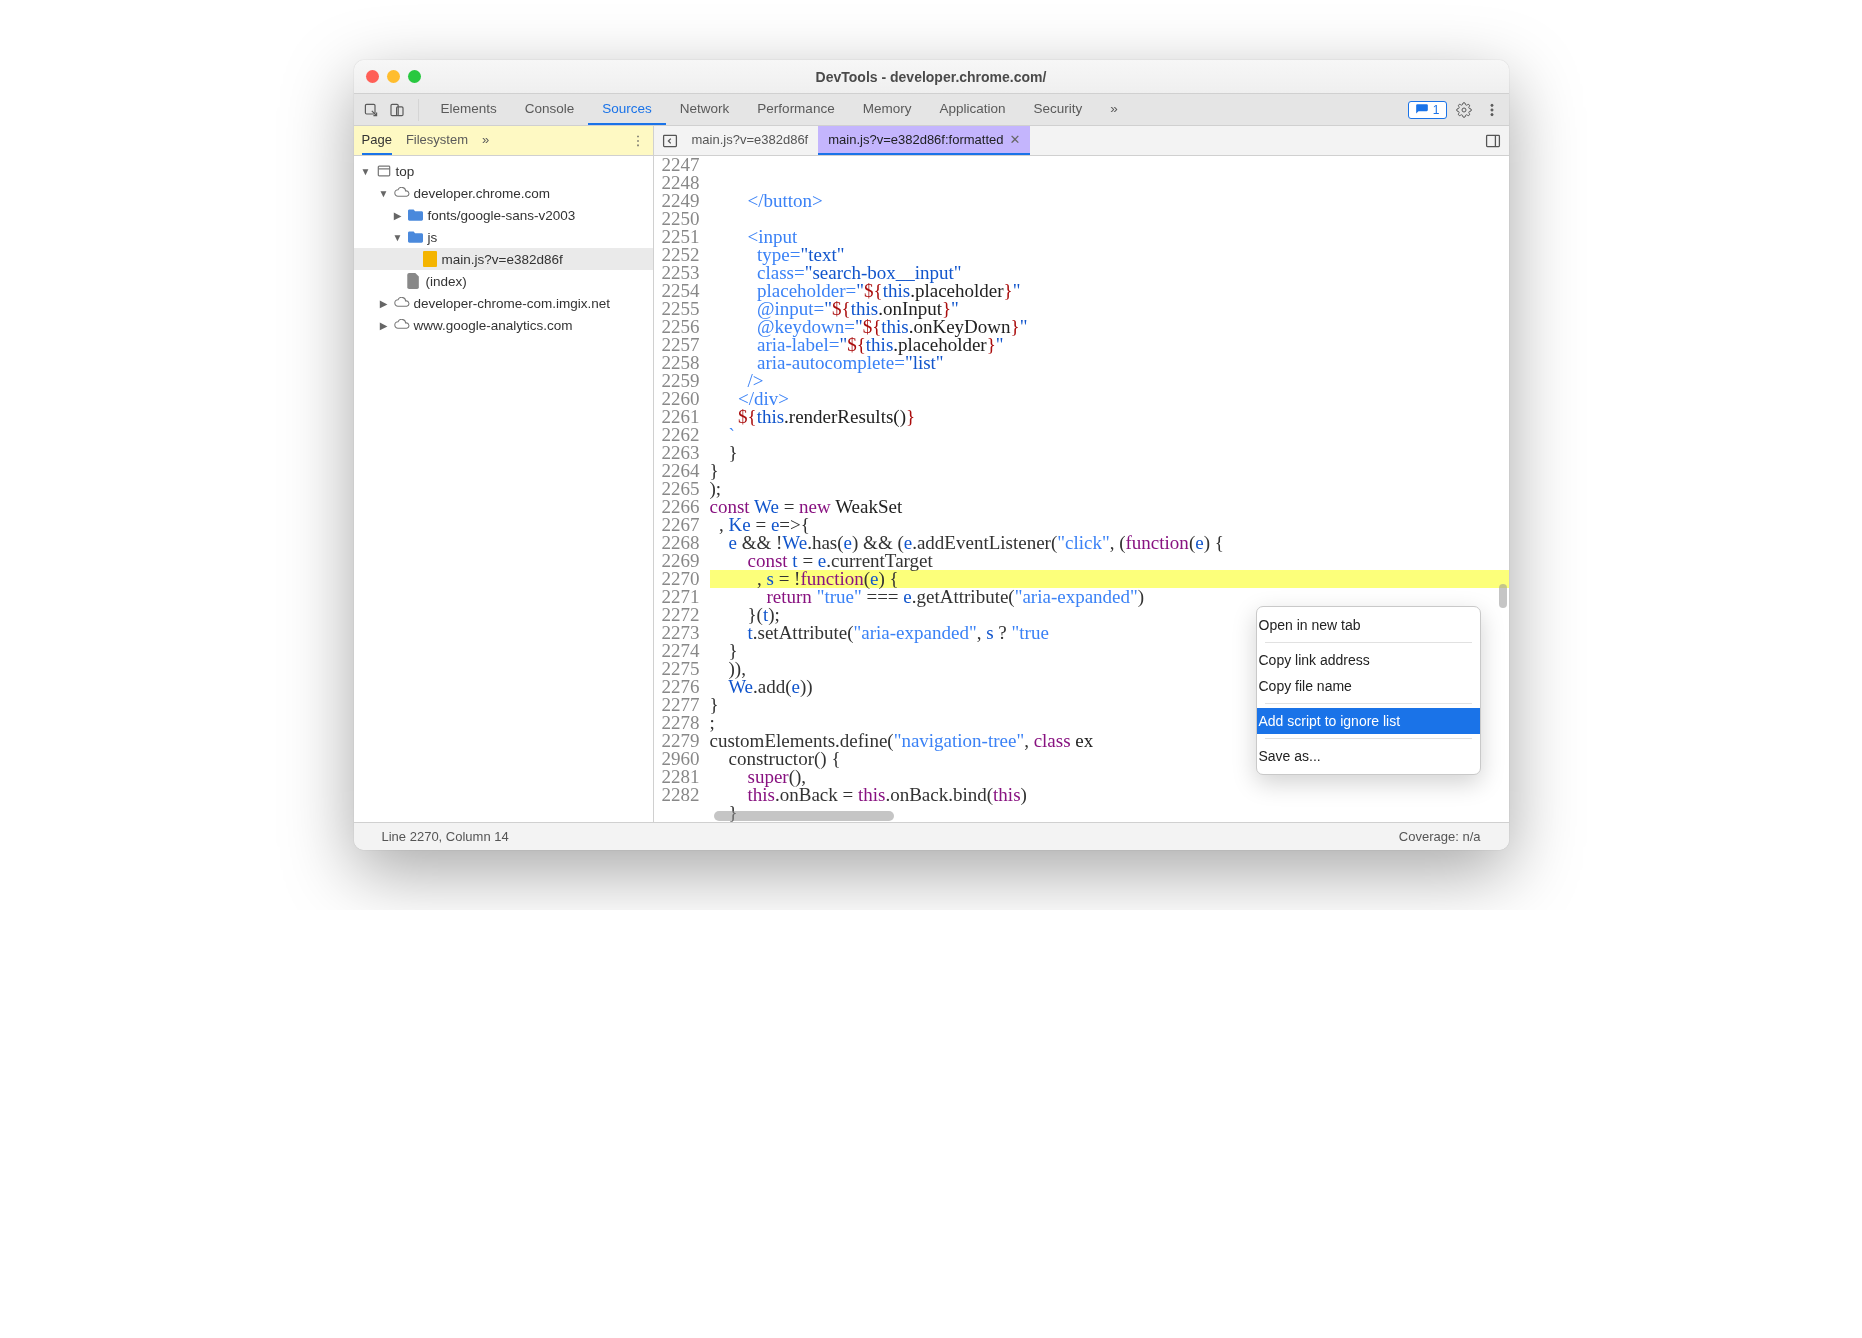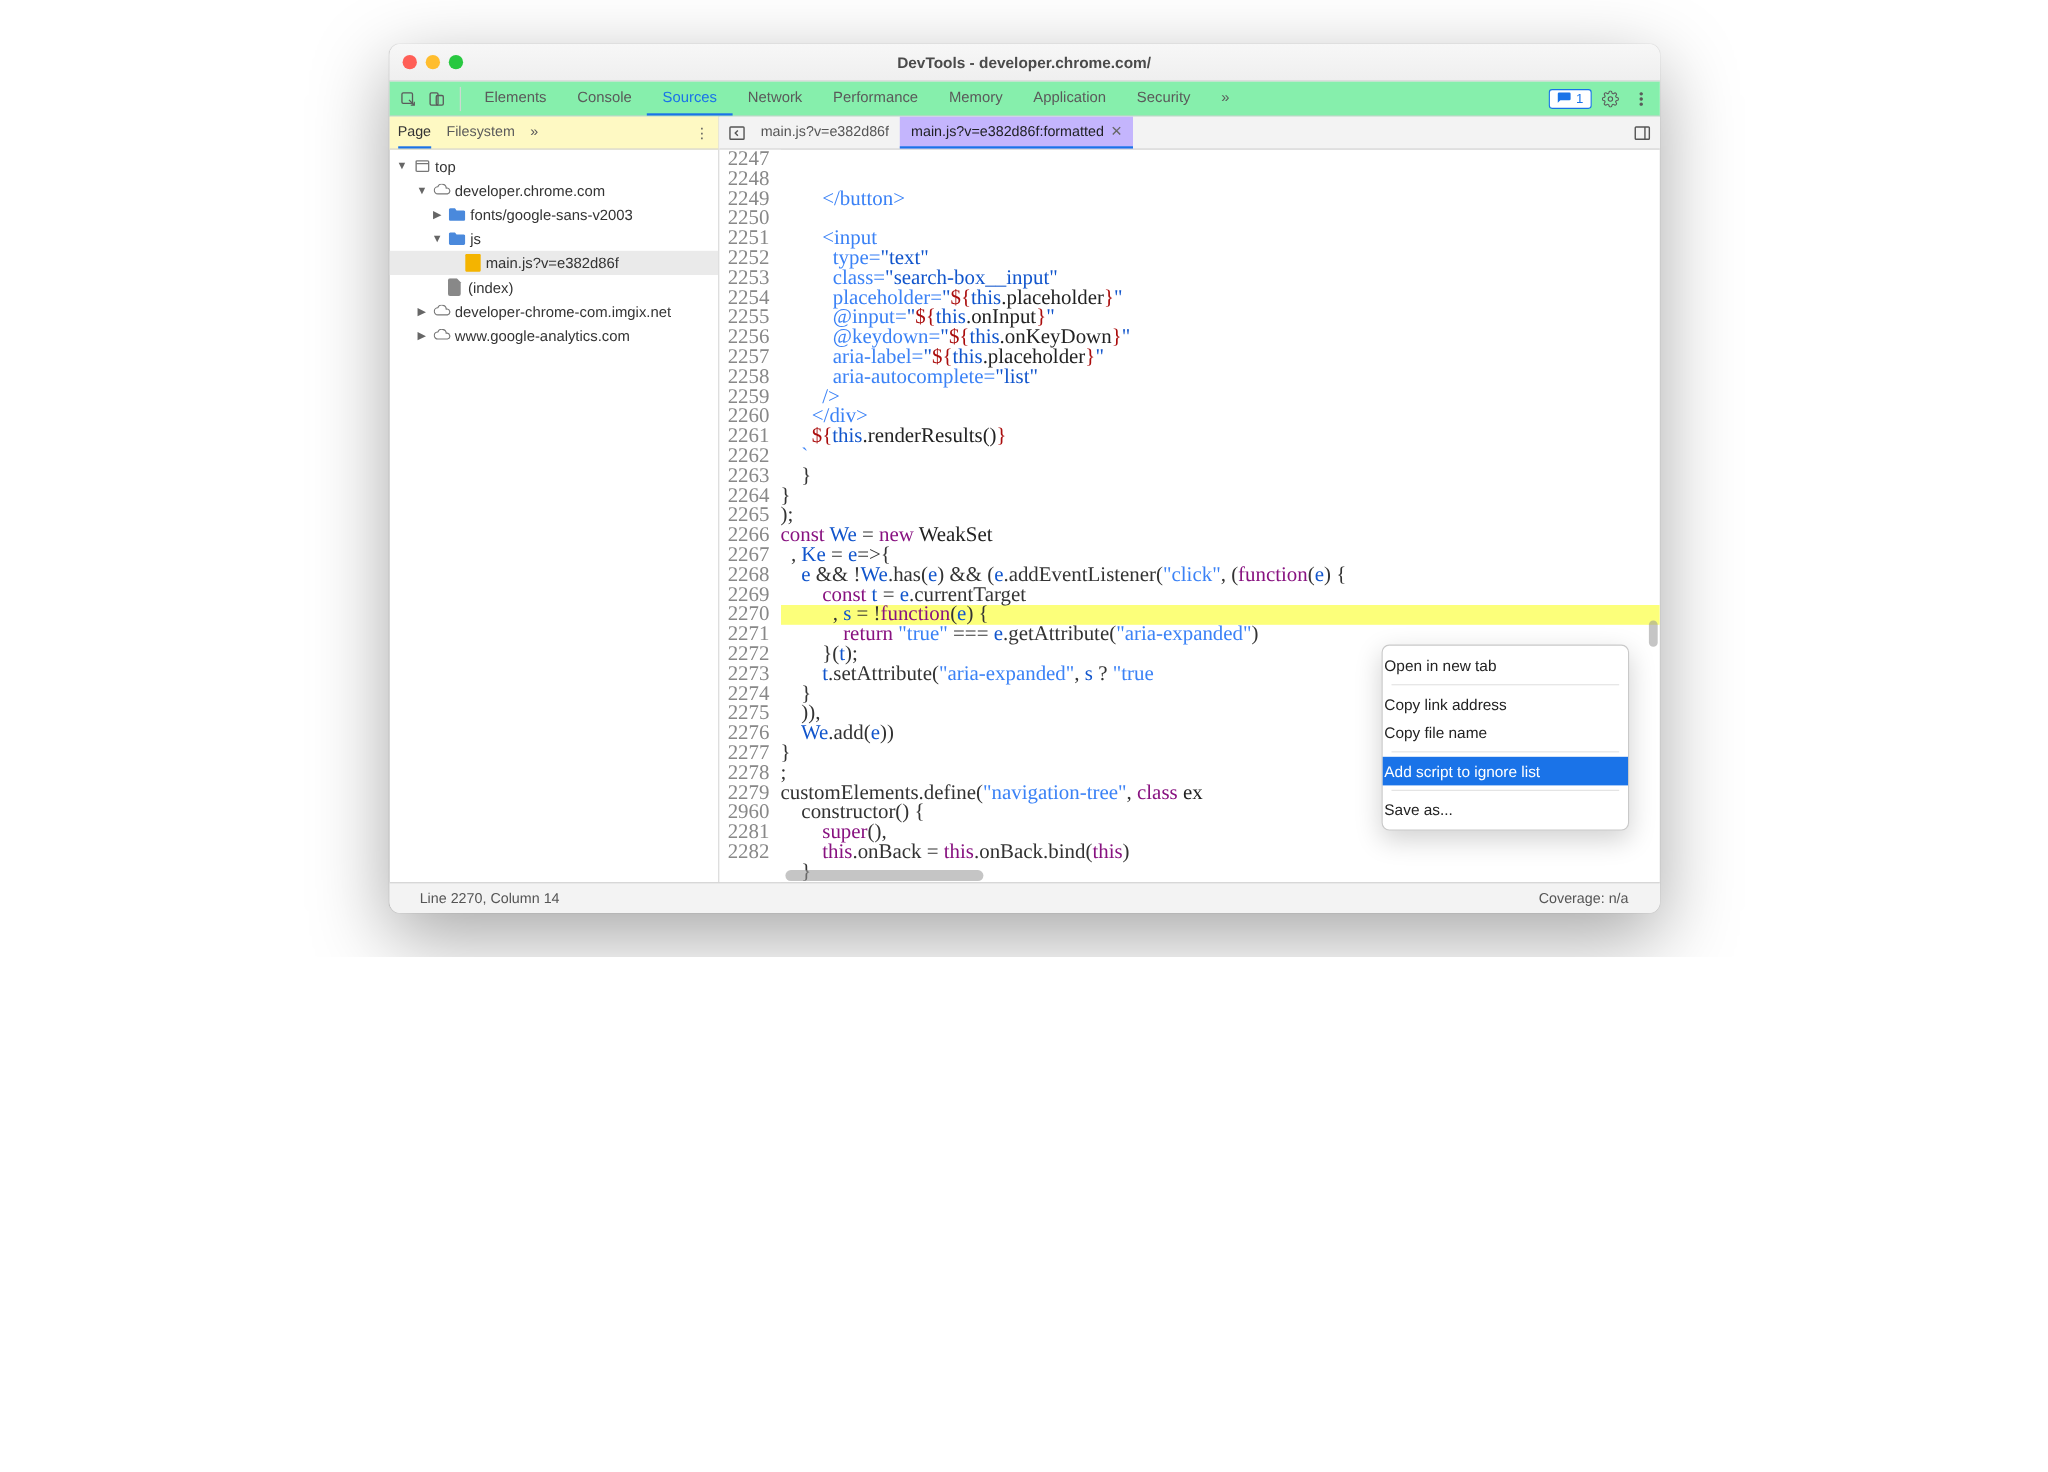--- a/index.html
+++ b/index.html
@@ -5,21 +5,21 @@
   * { box-sizing: border-box; margin: 0; padding: 0; }
   body {
     font-family: -apple-system, BlinkMacSystemFont, "Segoe UI", Helvetica, Arial, sans-serif;
     background: #fff;
     font-size: 13px;
     color: #333;
   }
   .window {
     width: 1155px;
     height: 790px;
-    margin: 40px auto;
+    margin: 60px auto;
     border-radius: 10px;
     box-shadow: 0 22px 70px rgba(0,0,0,.35), 0 0 1px rgba(0,0,0,.3);
     overflow: hidden;
     background: #fff;
     display: flex;
     flex-direction: column;
     position: relative;
   }
   .titlebar {
     height: 34px;
@@ -36,21 +36,21 @@
   .tl-min { background:#ffbd2e; }
   .tl-max { background:#28c840; }
   .titlebar-title {
     position:absolute; left:0; right:0; text-align:center;
     font-weight:600; color:#4a4a4a; font-size:14px;
     pointer-events:none;
   }
   .toolbar {
     height: 32px;
     border-bottom: 1px solid #d0d0d0;
-    background:#86efac;
+    background:#e5e5e5;
     display:flex; align-items:center;
     padding: 0 6px;
   }
   .tb-left { display:flex; align-items:center; gap:4px; padding-right:10px; border-right:1px solid #d5d5d5; margin-right:8px;}
   .tb-icon { width:22px; height:22px; display:flex; align-items:center; justify-content:center; color:#5a5a5a; border-radius:3px;}
   .tb-icon svg { width:16px; height:16px; stroke:#5a5a5a; fill:none; stroke-width:1.5;}
   .tabs { display:flex; align-items:stretch; height:100%; flex:1;}
   .tab {
     padding: 0 14px; display:flex; align-items:center;
     color:#5a5a5a; font-size:13.5px; cursor:default;

